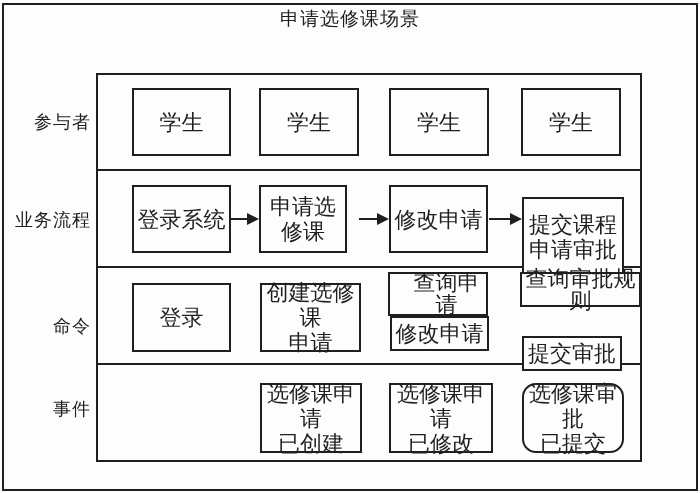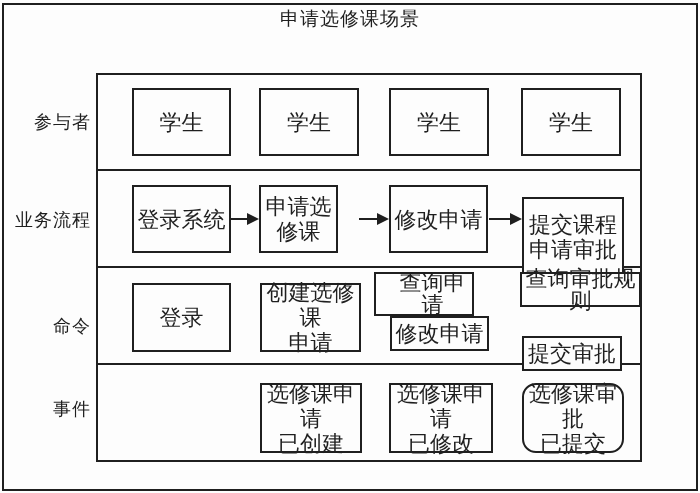--- a/index.html
+++ b/index.html
@@ -66,28 +66,28 @@
   .box-sm { line-height: 22px; }
 
   
   .p1 { left: 132px; top: 88px;  width: 99px;  height: 68px; }
   .p2 { left: 259px; top: 88px;  width: 100px; height: 68px; }
   .p3 { left: 389px; top: 88px;  width: 100px; height: 68px; }
   .p4 { left: 521px; top: 88px;  width: 100px; height: 68px; }
 
   
   .s1 { left: 132px; top: 185px; width: 99px;  height: 68px; }
-  .s2 { left: 259px; top: 185px; width: 79px;  height: 68px; }
+  .s2 { left: 259px; top: 185px; width: 88px;  height: 68px; }
   .s3 { left: 389px; top: 185px; width: 99px;  height: 68px; }
   .s4 { left: 522px; top: 197px; width: 102px; height: 80px; }
 
   
   .c1  { left: 132px; top: 283px; width: 99px;  height: 69px; }
   .c2  { left: 260px; top: 283px; width: 101px; height: 69px; }
-  .c3a { left: 374px; top: 272px; width: 100px; height: 44px; padding-left: 17px; }
+  .c3a { left: 388px; top: 272px; width: 100px; height: 44px; padding-left: 17px; }
   .c3b { left: 390px; top: 316px; width: 99px;  height: 35px; }
   .c4a { left: 520px; top: 272px; width: 121px; height: 35px; }
   .c4b { left: 522px; top: 316px; width: 100px; height: 35px; margin-top: 20px; }
 
   
   .e2 { left: 260px; top: 383px; width: 102px; height: 70px; }
   .e3 { left: 389px; top: 383px; width: 104px; height: 70px; }
   .e4 { left: 522px; top: 383px; width: 102px; height: 70px; border-radius: 14px; }
 
   .arrow {

